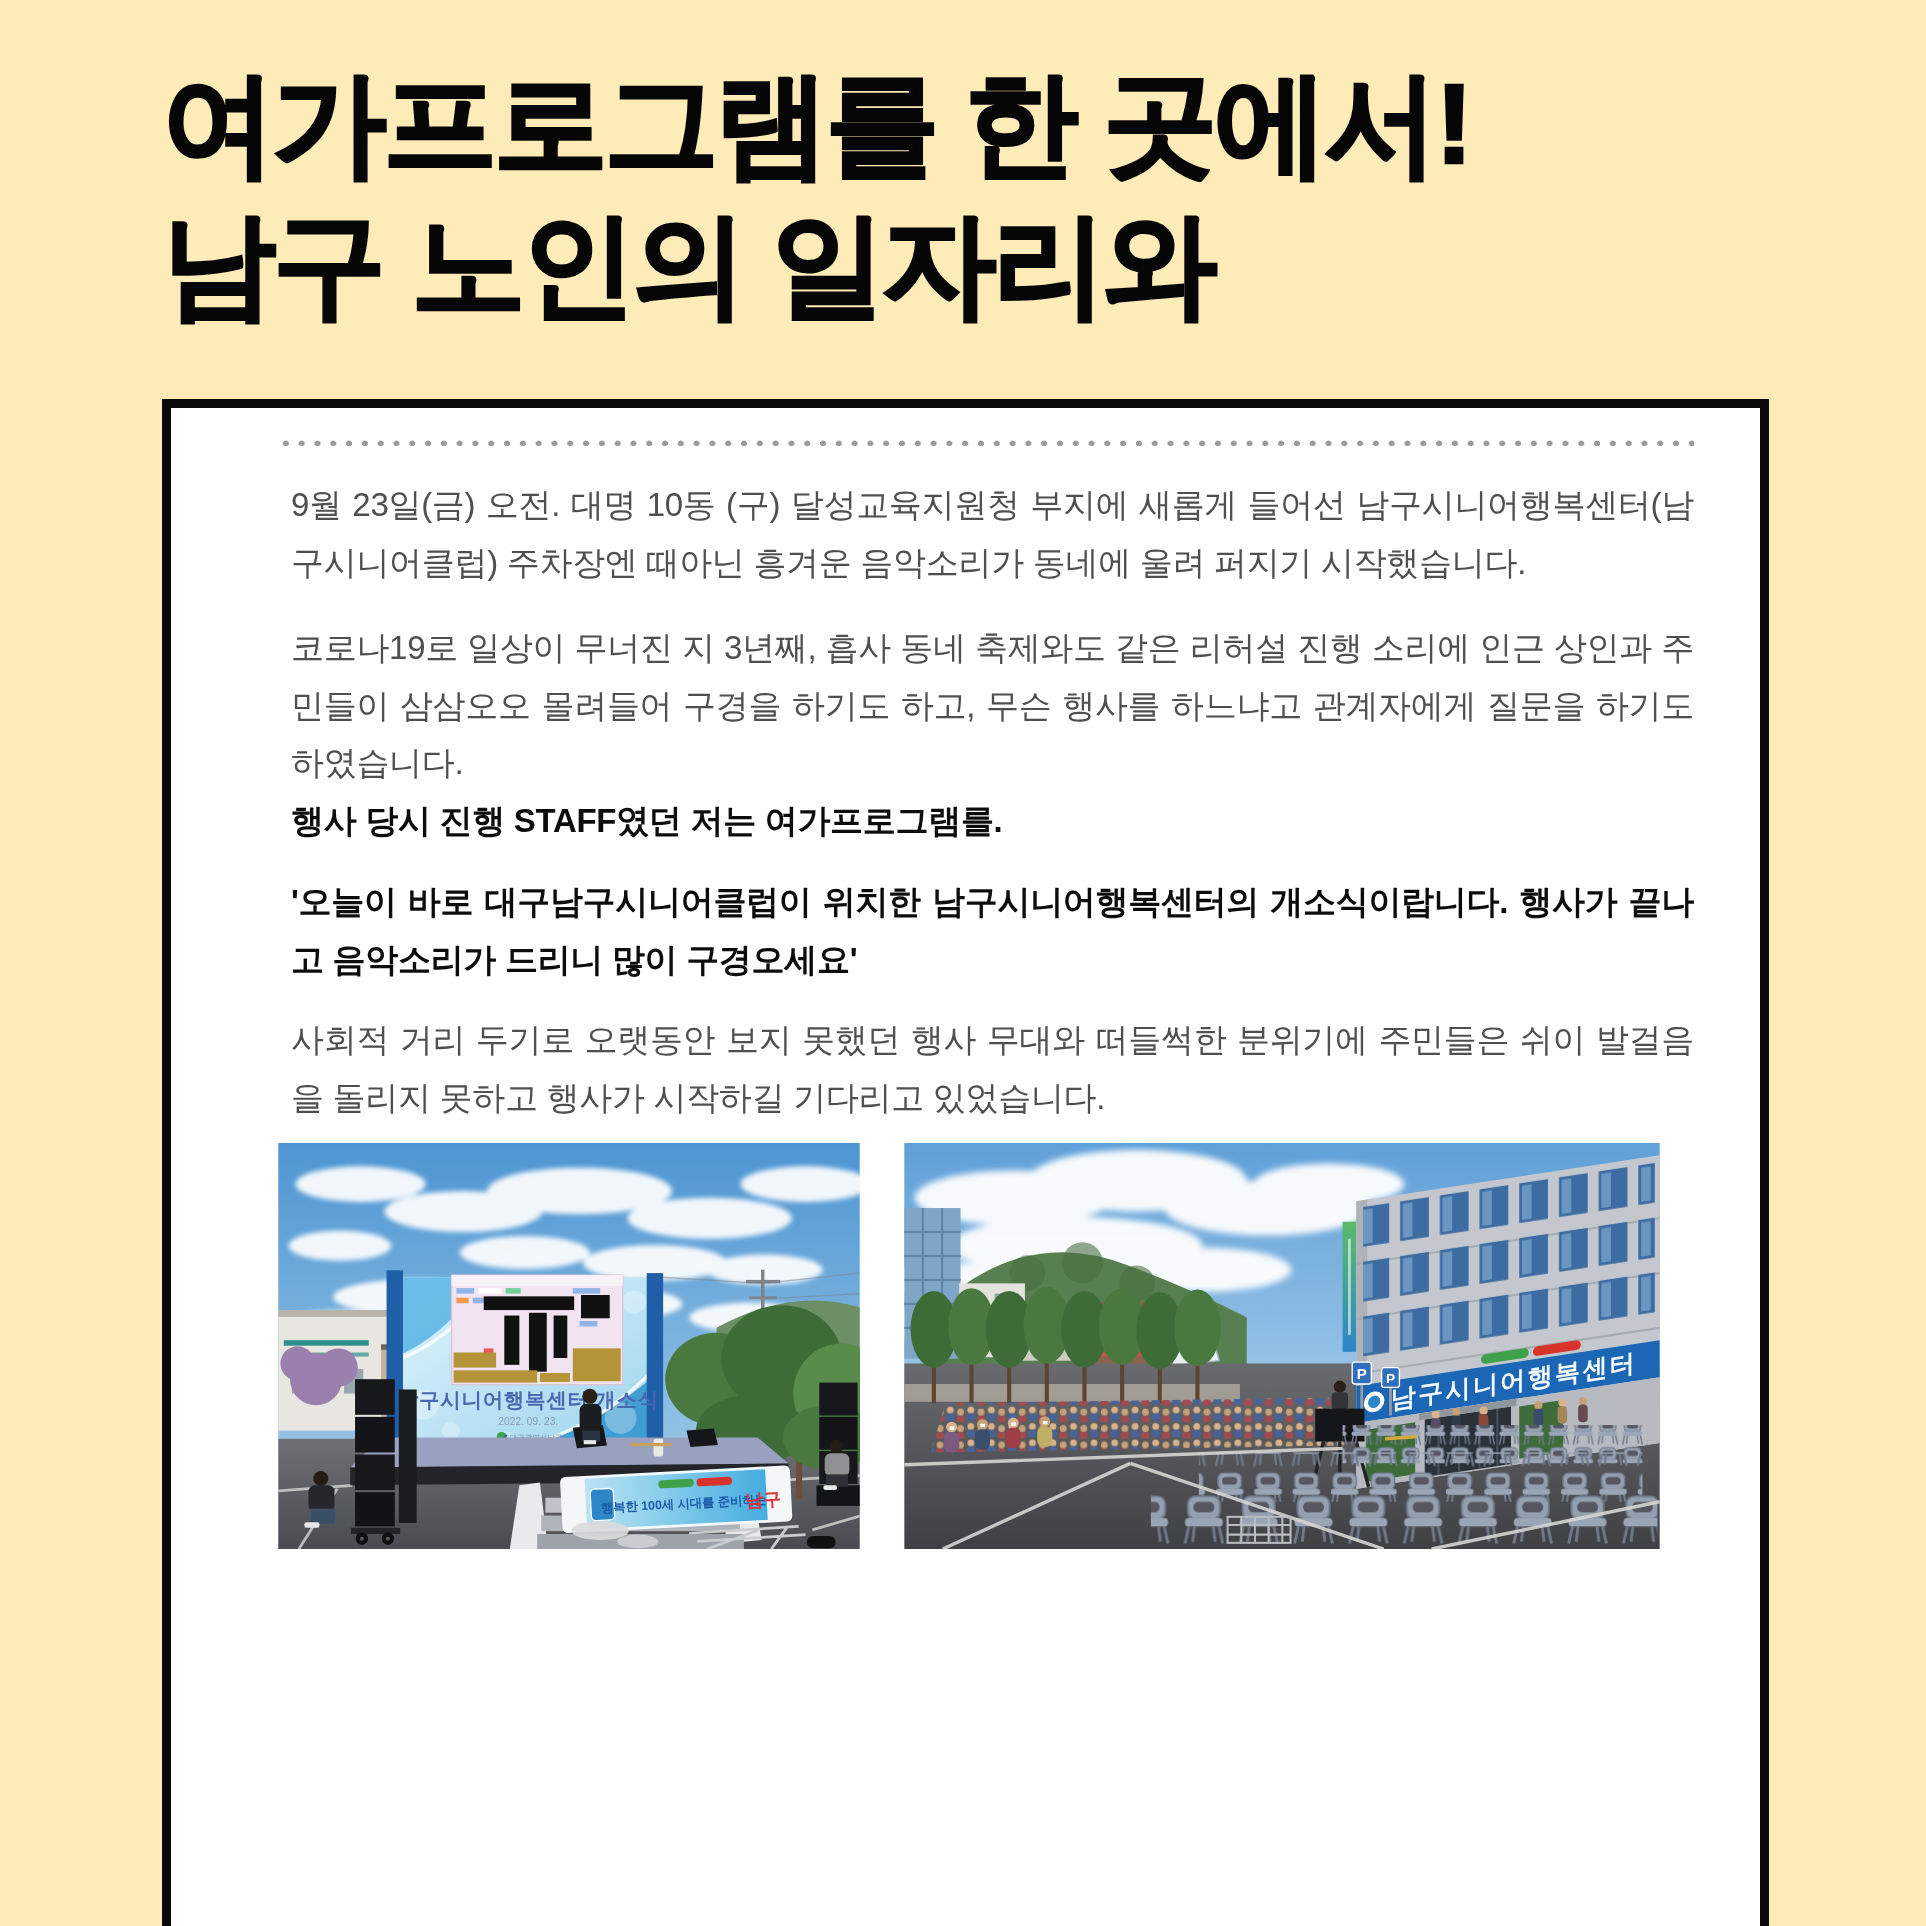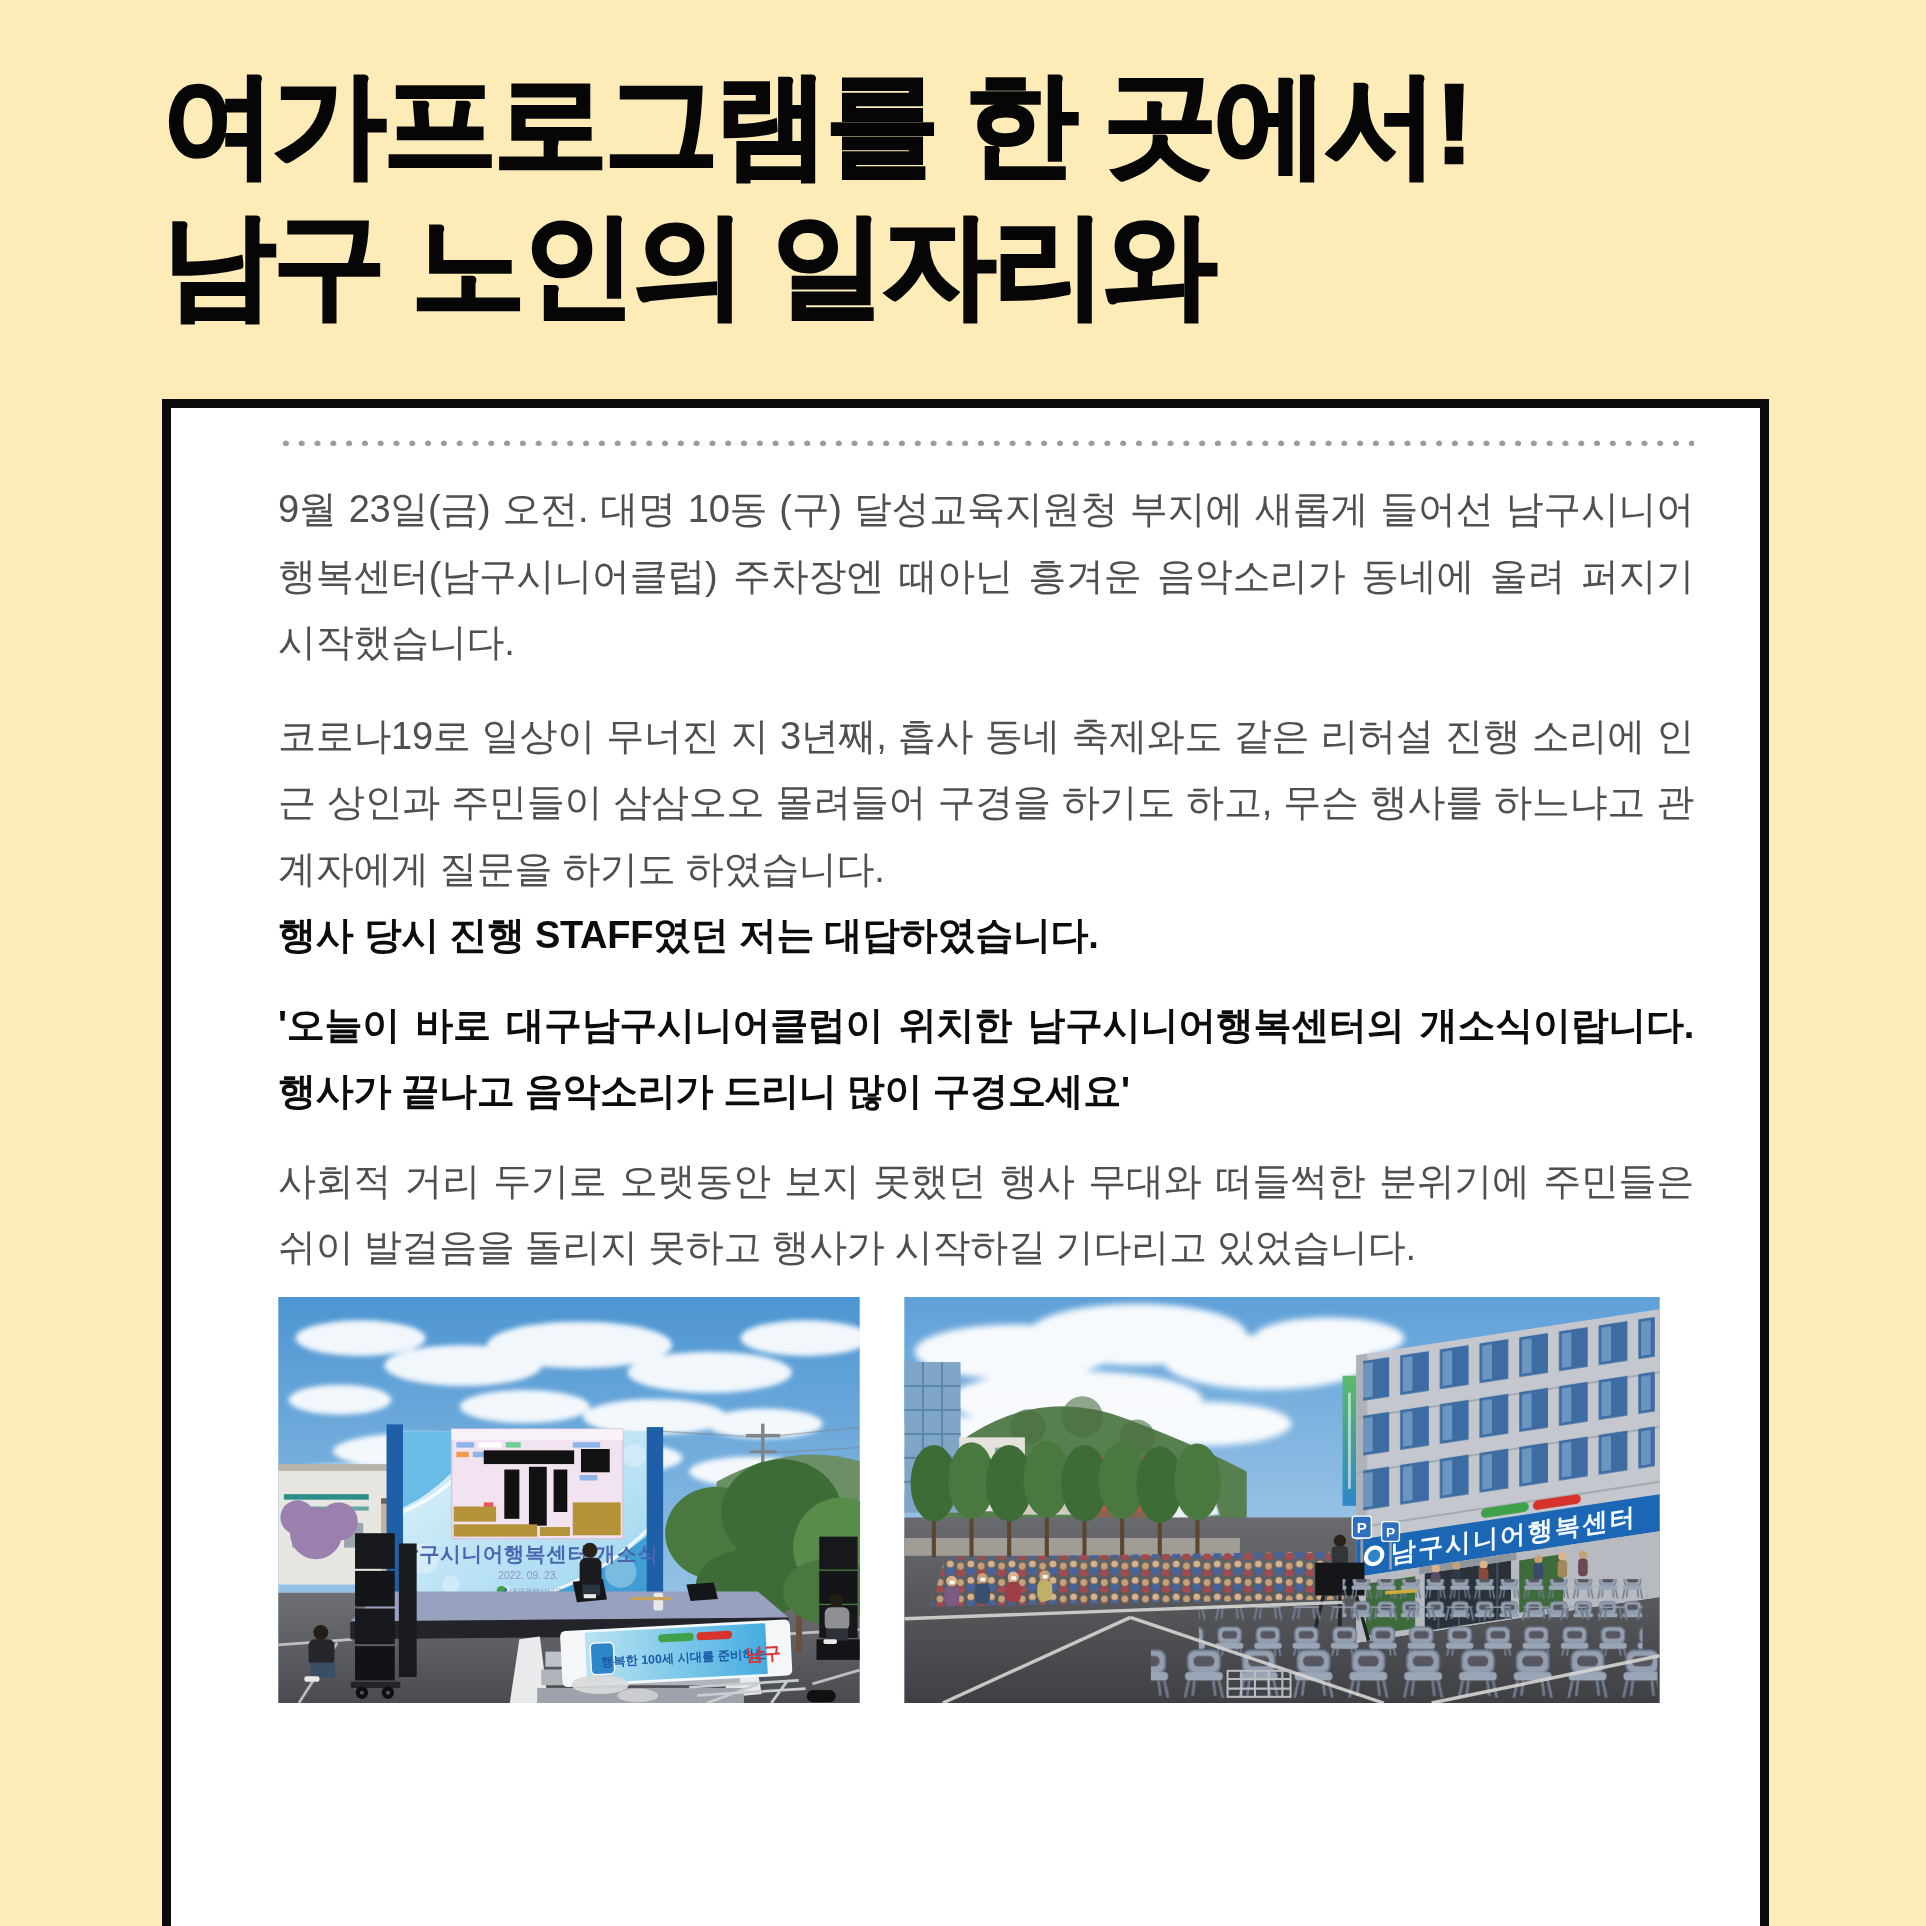--- a/index.html
+++ b/index.html
@@ -23,22 +23,22 @@
   .headline{
     margin-top:55px;font-size:53px;font-weight:800;color:#0D0D0D;
     letter-spacing:-1.4px;white-space:nowrap;
   }
   .dotted-divider{
     margin-top:31.5px;height:6.9px;width:100%;
     background-image:radial-gradient(circle,#9B9B9B 2.7px,transparent 3.2px);
     background-size:15.8px 6.9px;background-repeat:repeat-x;
   }
   .para{
-    font-size:38px;line-height:1.75;color:#4F4F4F;
-    text-align:justify;word-break:break-all;letter-spacing:-0.3px;
+    font-size:33px;line-height:1.75;color:#4F4F4F;
+    text-align:justify;word-break:break-all;letter-spacing:-0.3px;margin-left:13px;
   }
   .mt-first{margin-top:30px;}
   .mt-para{margin-top:27px;}
   .mt-quote{margin-top:23px;}
   .bold-text{font-weight:800;color:#0C0C0C;}
   .photos-row{margin-top:16.4px;display:flex;gap:44px;}
   .photo{display:block;background:#dfe7ee;}
   svg text{font-family:"Liberation Sans","DejaVu Sans",sans-serif;}
 </style>
 </head>
@@ -50,21 +50,21 @@
 </div>
 
 <div class="article-card">
 
 
   <div class="dotted-divider"></div>
 
   <div class="para mt-first">9월 23일(금) 오전. 대명 10동 (구) 달성교육지원청 부지에 새롭게 들어선 남구시니어행복센터(남구시니어클럽) 주차장엔 때아닌 흥겨운 음악소리가 동네에 울려 퍼지기 시작했습니다.</div>
 
   <div class="para mt-para">코로나19로 일상이 무너진 지 3년째, 흡사 동네 축제와도 같은 리허설 진행 소리에 인근 상인과 주민들이 삼삼오오 몰려들어 구경을 하기도 하고, 무슨 행사를 하느냐고 관계자에게 질문을 하기도 하였습니다.</div>
-  <div class="para bold-text">행사 당시 진행 STAFF였던 저는 대답하였습니다.</div>
+  <div class="para bold-text">행사 당시 진행 STAFF였던 저는 여가프로그램를.</div>
 
   <div class="para bold-text mt-quote">'오늘이 바로 대구남구시니어클럽이 위치한 남구시니어행복센터의 개소식이랍니다. 행사가 끝나고 음악소리가 드리니 많이 구경오세요'</div>
 
   <div class="para mt-quote">사회적 거리 두기로 오랫동안 보지 못했던 행사 무대와 떠들썩한 분위기에 주민들은 쉬이 발걸음을 돌리지 못하고 행사가 시작하길 기다리고 있었습니다.</div>
 
   <div class="photos-row">
 
     <svg class="photo" width="582" height="406" viewBox="0 0 849 593">
       <defs>
         <linearGradient id="lp-sky" x1="0" y1="0" x2="0" y2="1">

